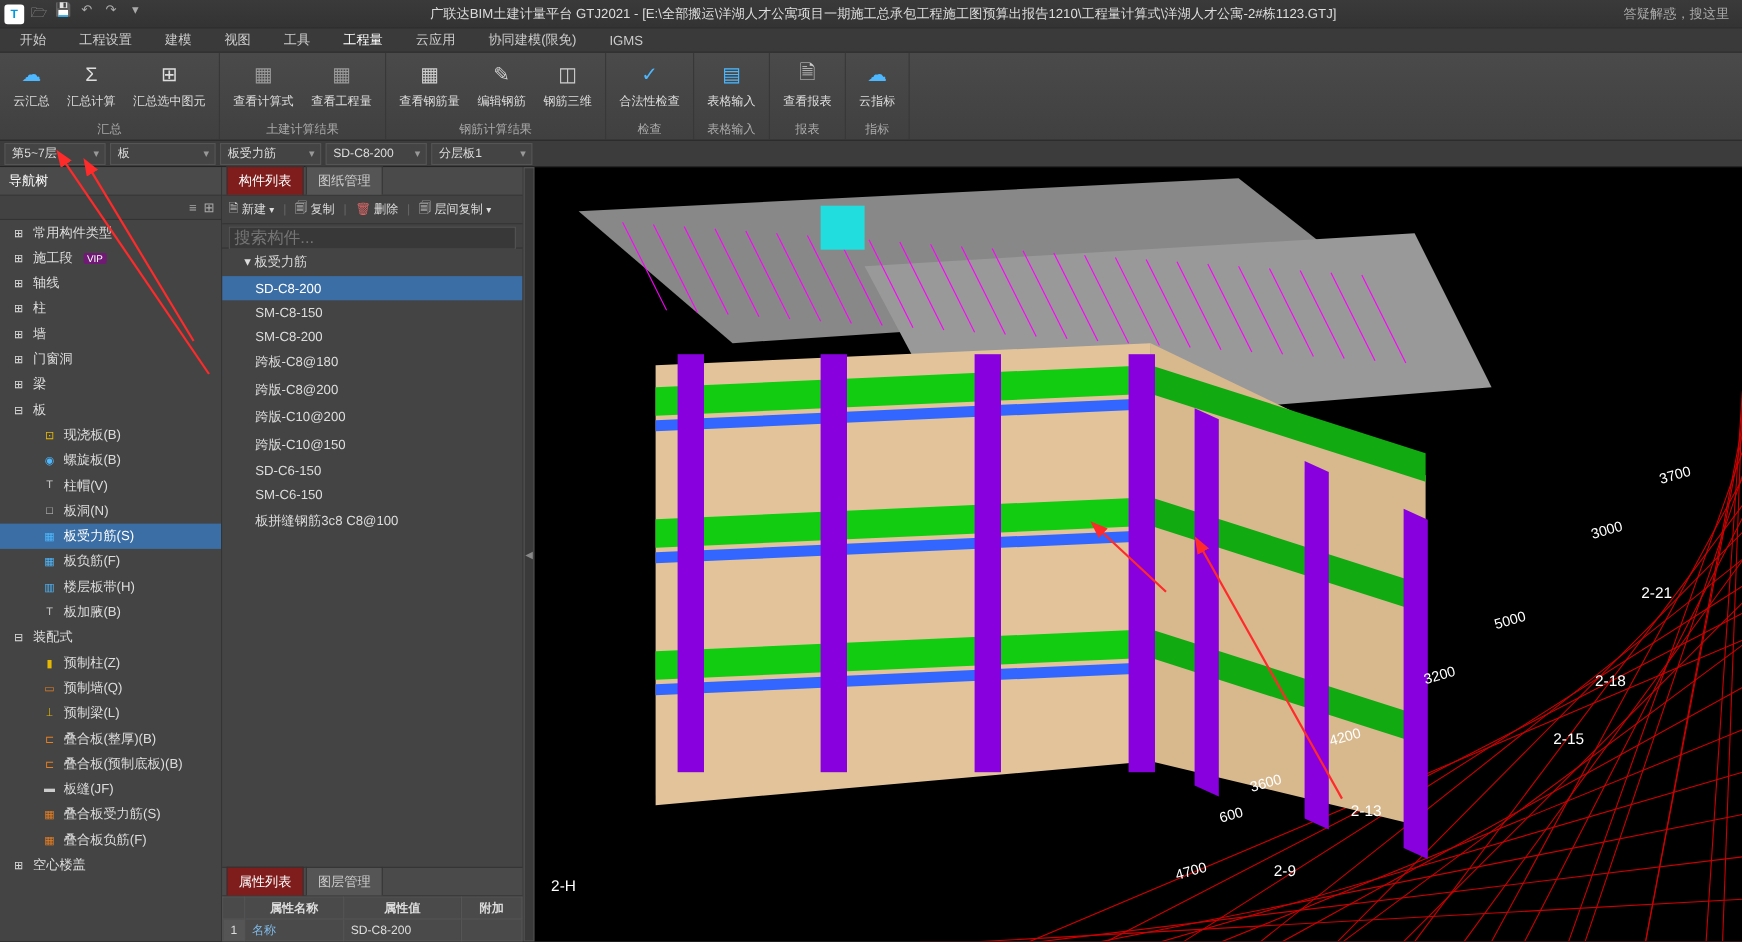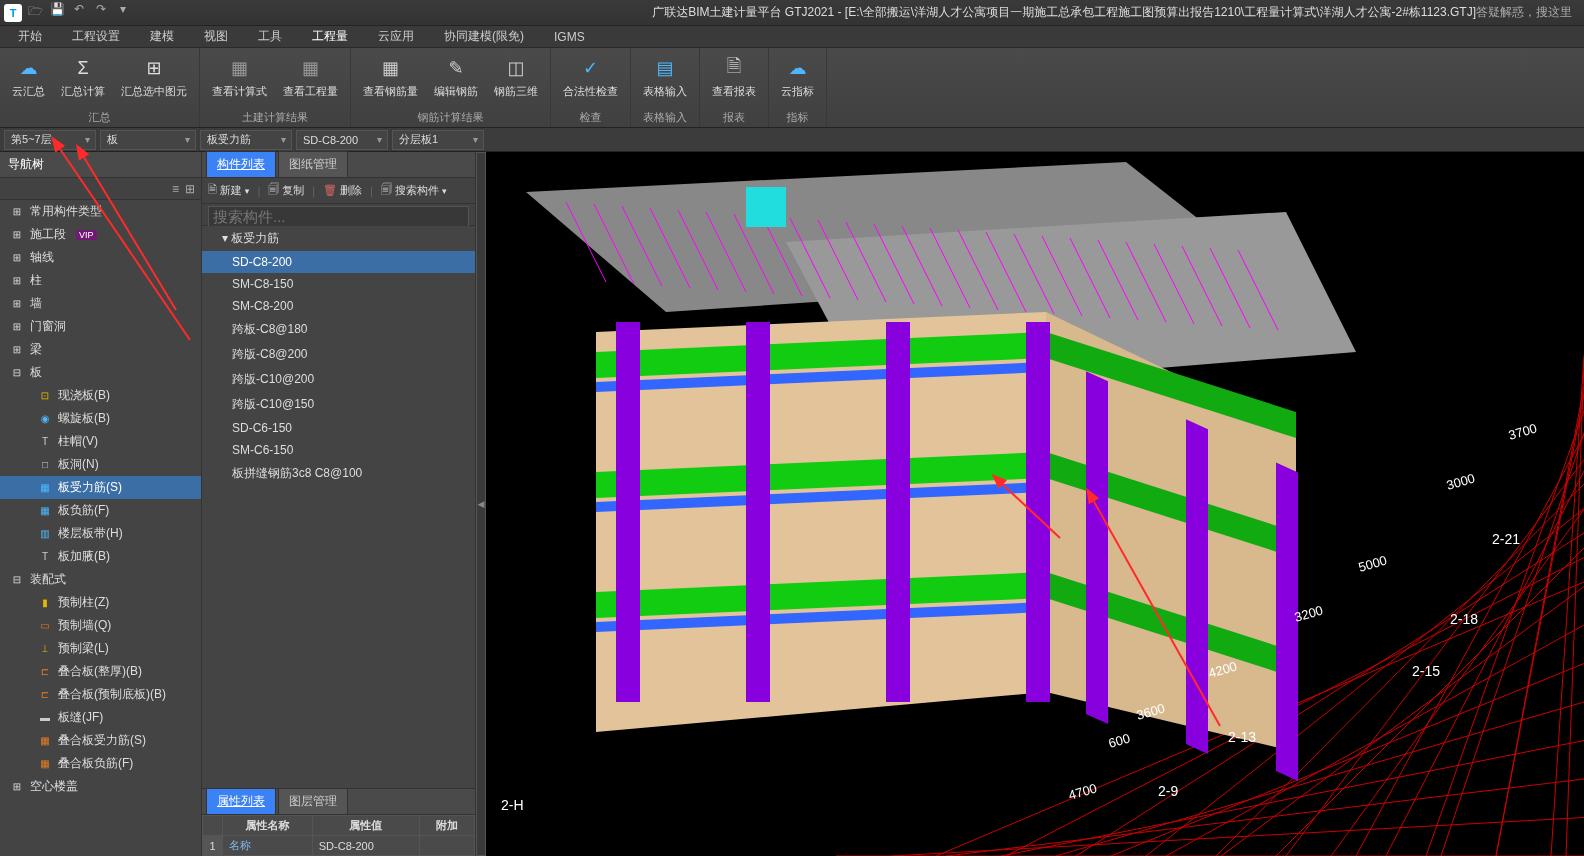--- a/index.html
+++ b/index.html
@@ -2,21 +2,21 @@
 <html><head>
 <meta charset="utf-8">
 <style>
 * { margin: 0; padding: 0; box-sizing: border-box; font-family: "Microsoft YaHei", sans-serif; }
 body { width: 1584px; height: 856px; background: #444; color: #ccc; font-size: 12px; overflow: hidden; position: relative; }
 
 .titlebar { height: 26px; background: linear-gradient(#3a3a3a,#333); display: flex; align-items: center; padding: 0 4px; border-bottom: 1px solid #222; }
 .titlebar .logo { width: 18px; height: 18px; background: #fff; border-radius: 3px; color: #0099e0; font-weight: bold; font-size: 11px; display: flex; align-items: center; justify-content: center; margin-right: 6px; }
 .titlebar .qat { display: flex; gap: 8px; color: #aaa; }
 .titlebar .qat span { width: 14px; text-align: center; }
-.titlebar .title { flex: 1; text-align: right; color: #ddd; font-size: 12px; }
+.titlebar .title { flex: 1; text-align: center; color: #ddd; font-size: 12px; }
 .titlebar .right { color: #aaa; padding-right: 8px; }
 
 .menubar { height: 22px; background: #3a3a3a; display: flex; align-items: center; padding-left: 12px; gap: 18px; border-bottom: 1px solid #2a2a2a; font-size: 12px; }
 .menubar .tab { color: #ccc; cursor: pointer; padding: 2px 6px; }
 .menubar .tab.active { color: #fff; text-align: center; }
 
 .ribbon { height: 80px; background: linear-gradient(#4a4a4a,#404040); display: flex; border-bottom: 1px solid #222; }
 .ribbon-group { border-right: 1px solid #383838; padding: 4px 8px 0 8px; display: flex; flex-direction: column; justify-content: space-between; }
 .ribbon-buttons { display: flex; gap: 8px; }
 .ribbon-btn { display: flex; flex-direction: column; align-items: center; gap: 2px; cursor: pointer; padding: 2px 4px; }
@@ -37,21 +37,21 @@
 .tree-item { padding: 3px 8px; color: #ddd; cursor: pointer; display: flex; align-items: center; gap: 6px; white-space: nowrap; }
 .tree-item.l1 { padding-left: 10px; }
 .tree-item.l2 { padding-left: 38px; }
 .tree-item.selected { background: #3b6ea5; color: #fff; }
 .tree-icon { width: 14px; height: 14px; display: inline-flex; align-items: center; justify-content: center; font-size: 10px; }
 .vip-badge { background: #701a75; color: #fff; font-size: 9px; padding: 0 3px; border-radius: 2px; margin-left: 4px; }
 
 .mid-panel { width: 274px; background: #444; border-right: 1px solid #333; display: flex; flex-direction: column; }
 .tabs { height: 26px; background: #4a4a4a; display: flex; align-items: flex-end; border-bottom: 1px solid #333; padding-left: 4px; }
 .tab-btn { padding: 4px 10px; background: #555; color: #ccc; font-size: 12px; margin-right: 2px; cursor: pointer; border: 1px solid #333; border-bottom: none; }
-.tab-btn.active { background: #3b82f6; color: #fff; text-decoration: underline; }
+.tab-btn.active { background: #7f1d1d; color: #fff; }
 .toolbar { height: 26px; background: #424242; display: flex; align-items: center; gap: 8px; padding: 0 6px; border-bottom: 1px solid #333; font-size: 11px; }
 .toolbar .tb-btn { display: flex; align-items: center; gap: 3px; color: #ddd; cursor: pointer; }
 .search-box { height: 22px; background: #424242; padding: 2px 6px; border-bottom: 1px solid #333; }
 .search-box input { width: 100%; background: #383838; border: 1px solid #555; color: #aaa; padding: 1px 4px; font-size: 15px; }
 .component-list { flex: 1; overflow-y: auto; }
 .comp-header { padding: 4px 20px; color: #ddd; background: #444; }
 .comp-item { padding: 4px 30px; color: #ddd; cursor: pointer; }
 .comp-item.selected { background: #3b6ea5; color: #fff; }
 
 .props-panel { border-top: 1px solid #333; margin-top: 43px; }
@@ -323,21 +323,21 @@
           <span>复制</span>
         </div>
         <span style="color: rgb(102, 102, 102);">|</span>
         <div class="tb-btn">
           <span style="color:#e06666">🗑</span>
           <span>删除</span>
         </div>
         <span style="color: rgb(102, 102, 102);">|</span>
         <div class="tb-btn">
           <span style="color:#ccc">🗐</span>
-          <span>搜索构件</span>
+          <span>层间复制</span>
           <span style="font-size:9px">▾</span>
         </div>
       </div>
     <div class="search-box">
       <input placeholder="搜索构件..." style="">
     </div>
     <div class="component-list" id="complist">
         <div class="comp-header">▾ 板受力筋</div>
         <div class="comp-item selected">SD-C8-200</div>
         <div class="comp-item">SM-C8-150</div>

